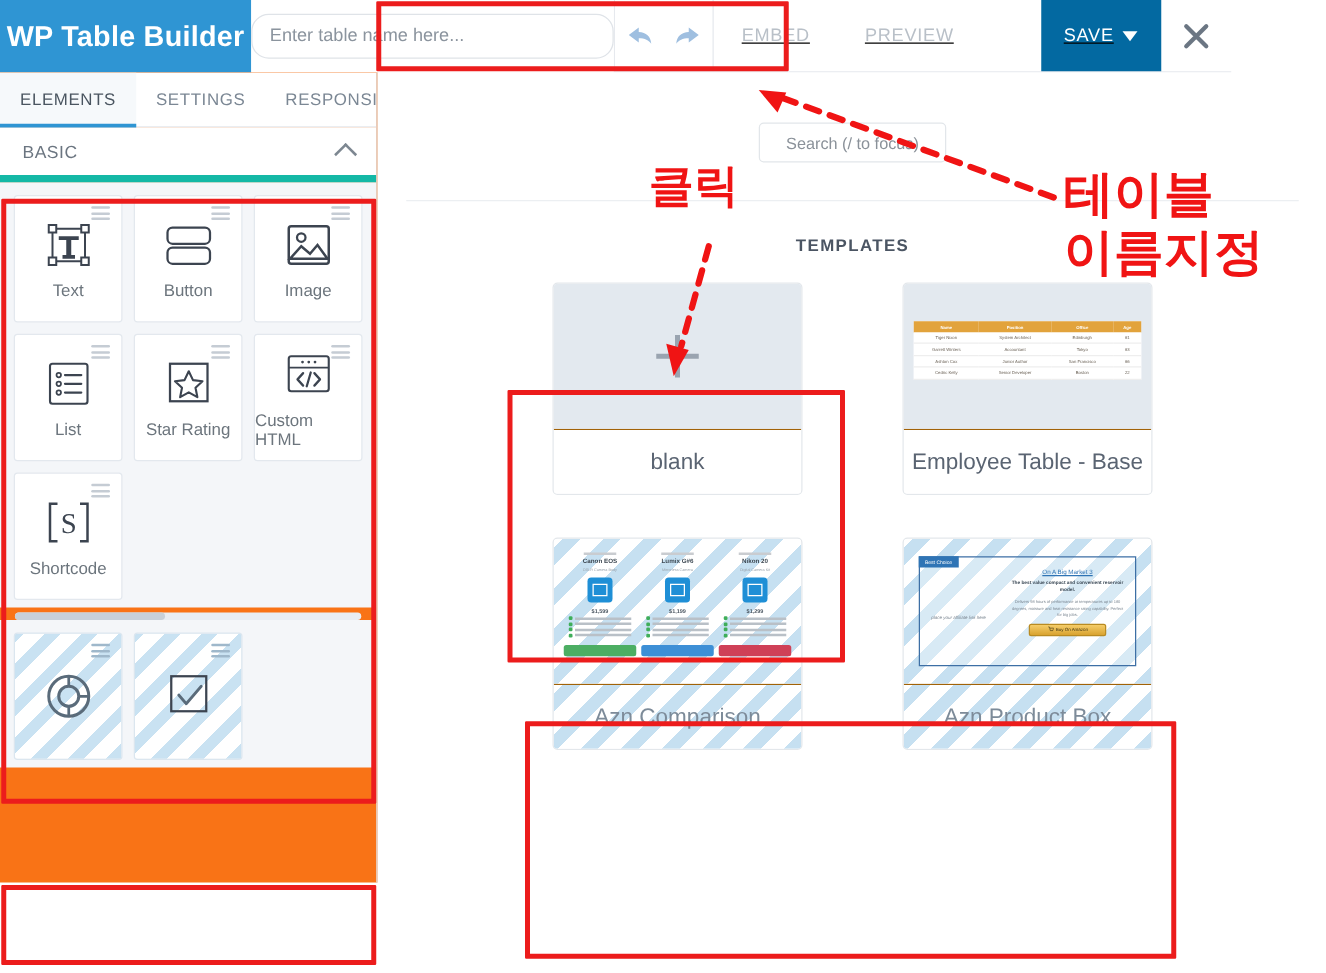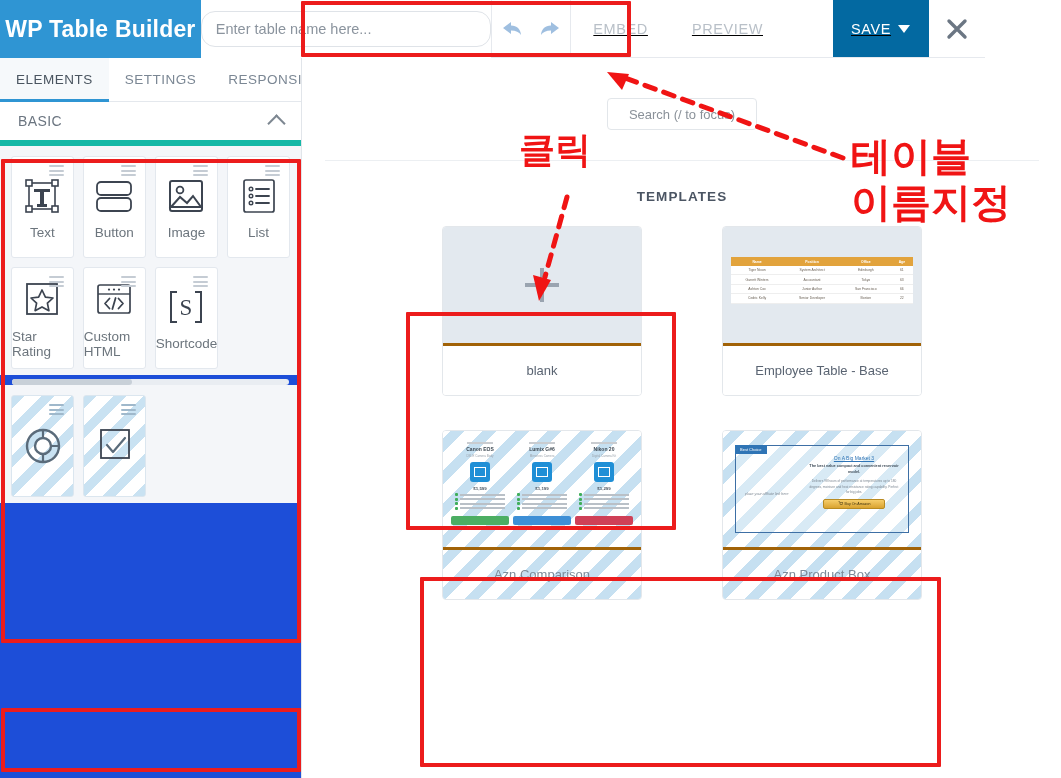--- a/index.html
+++ b/index.html
@@ -87,22 +87,22 @@
     border-top: 8px solid #fff;
   }
   .closeZone {
     width: 56px; display: flex; align-items: center; justify-content: center;
     cursor: pointer;
   }
 
   
   .sidebar {
     position: absolute; top: 58px; left: 0;
-    width: 302px; height: 720px;
-    background: #1d4ed8;
+    width: 302px; height: 648px;
+    background: #f97316;
     border-right: 1px solid #e1e5ea;
     overflow: hidden;
   }
   .tabs {
     height: 44px; display: flex; align-items: stretch;
     background: #fff;
     border-bottom: 1px solid #e4e8ed;
   }
   .tab {
     display: flex; align-items: center; justify-content: center;
@@ -129,21 +129,21 @@
     cursor: pointer;
   }
   .chev {
     width: 13px; height: 13px;
     border-left: 2px solid #7d8791; border-top: 2px solid #7d8791;
     transform: rotate(45deg);
     margin-top: 5px;
   }
   .elgrid {
     padding: 10px 11px 6px 11px;
-    display: grid; grid-template-columns: 1fr 1fr 1fr 1fr;
+    display: grid; grid-template-columns: 1fr 1fr 1fr;
     gap: 9px;
     background: #f4f6f9;
   }
   .elcard {
     background: #fff;
     border: 1px solid #e3e8ee;
     border-radius: 3px;
     height: 102px;
     position: relative;
     display: flex; flex-direction: column;
@@ -207,22 +207,22 @@
     width: 200px;
     border: 1px solid #e3e7eb;
     border-radius: 4px;
     background: #fff;
     overflow: hidden;
     cursor: pointer;
   }
   .tthumb { height: 116px; background: #e3e9ef; position: relative; overflow: hidden; }
   .tlabel {
     height: 52px; display: flex; align-items: center; justify-content: center;
-    font-size: 13px; color: #5a6472;
-    border-top: 3px solid #a16207;
+    font-size: 18px; color: #5a6472;
+    border-top: 1px solid #a16207;
     background: #fff;
   }
   .plus {
     position: absolute; left: 50%; top: 50%; transform: translate(-50%,-50%);
     width: 34px; height: 34px;
   }
   .plus::before, .plus::after {
     content:""; position:absolute; background:#9aa4b0;
   }
   .plus::before { left: 15px; top: 0; width: 4px; height: 34px; }

